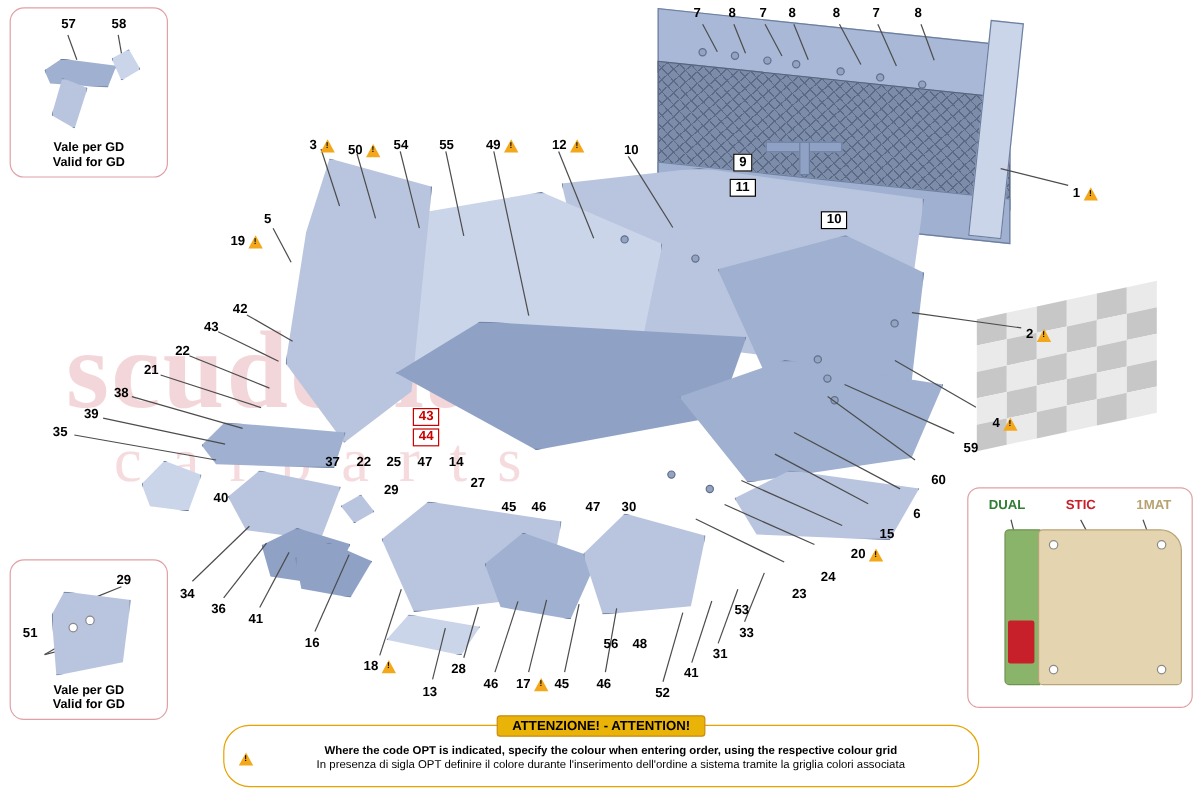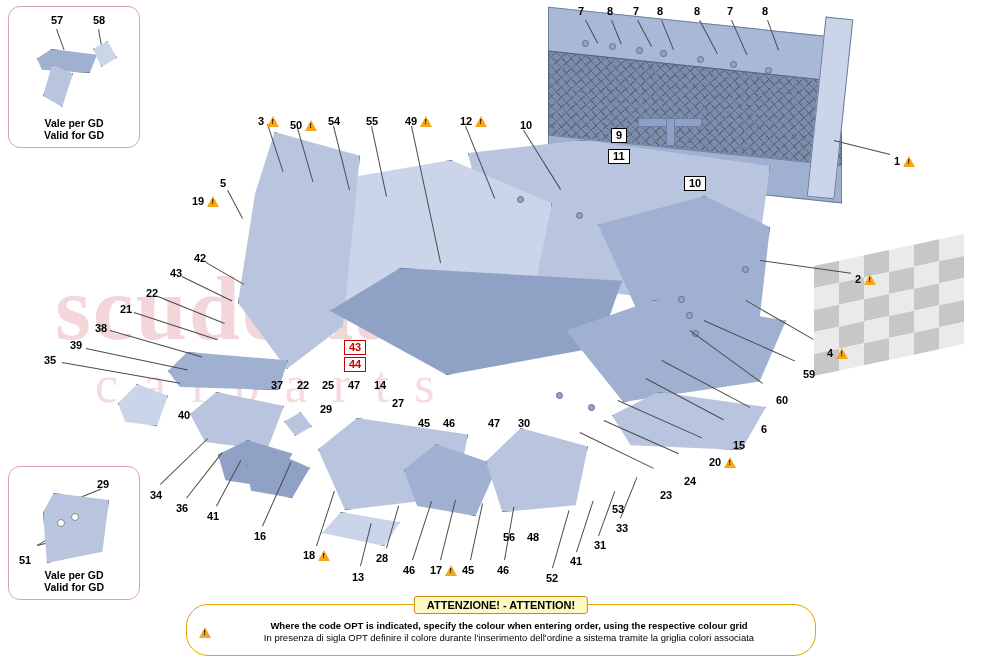--- a/index.html
+++ b/index.html
@@ -93,21 +93,21 @@
   .dot{position:absolute;width:6px;height:6px;border-radius:50%;
        background:#fff;border:1px solid #8a8a8a;}
 
   
   .banner{
     position:absolute;left:186px;top:604px;width:628px;height:50px;
     border:1px solid #e6a300;border-radius:22px;background:#fff;
   }
   .banner .title{
     position:absolute;left:50%;transform:translateX(-50%);top:-9px;
-    background:#fef9c3;border:1px solid #c98b10;border-radius:3px;
+    background:#eab308;border:1px solid #c98b10;border-radius:3px;
     font-size:11px;font-weight:bold;padding:2px 12px;white-space:nowrap;
   }
   .banner .txt{
     position:absolute;left:30px;right:14px;top:15px;text-align:center;
     font-size:9.5px;line-height:12px;color:#000;
   }
   .banner .wi{position:absolute;left:12px;top:22px;}
 
   
   .mesh{
@@ -377,34 +377,52 @@
     <div class="p l" style="left:84px;top:34px;width:22px;height:24px;
          clip-path:polygon(0% 30%,60% 0%,100% 64%,34% 100%);"></div>
     <div class="cap">
       <div>Vale per GD</div>
       <div>Valid for GD</div>
     </div>
   </div>
 
   <div class="inset" style="left:8px;top:466px;width:130px;height:132px;">
     <div class="num" style="left:88px;top:12px;">29</div>
-    <div class="num" style="left:10px;top:88px;">51</div>
+    <div class="num" style="left:10px;top:56px;">51</div>
     <div class="ln" style="left:66px;top:32px;width:28px;transform:rotate(-22deg);"></div>
     <div class="ln" style="left:28px;top:78px;width:32px;transform:rotate(-14deg);"></div>
     <div class="ln" style="left:28px;top:78px;width:36px;transform:rotate(-30deg);"></div>
     <div class="p" style="left:34px;top:26px;width:64px;height:68px;
          clip-path:polygon(16% 0%,100% 10%,90% 84%,6% 100%,0% 28%);"></div>
     <div class="dot" style="left:48px;top:52px"></div>
     <div class="dot" style="left:62px;top:46px"></div>
     <div class="cap">
       <div>Vale per GD</div>
       <div>Valid for GD</div>
     </div>
   </div>
 
+  <div class="legend">
+    <div class="hdr">
+      <span style="color:#2e7d32">DUAL</span>
+      <span style="color:#c8202a">STIC</span>
+      <span style="color:#b8a271">1MAT</span>
+    </div>
+    <div class="ln" style="left:36px;top:26px;width:14px;transform:rotate(76deg);"></div>
+    <div class="ln" style="left:94px;top:26px;width:92px;transform:rotate(62deg);"></div>
+    <div class="ln" style="left:146px;top:26px;width:18px;transform:rotate(70deg);"></div>
+    <div class="matstrip"></div>
+    <div class="matlogo"></div>
+    <div class="mat">
+      <div class="dot" style="left:8px;top:8px"></div>
+      <div class="dot" style="left:98px;top:8px"></div>
+      <div class="dot" style="left:8px;top:112px"></div>
+      <div class="dot" style="left:98px;top:112px"></div>
+    </div>
+  </div>
 
   <div class="banner">
     <div class="title">ATTENZIONE! - ATTENTION!</div>
     <div class="warn wi"></div>
     <div class="txt">
       <div style="font-weight:bold">Where the code OPT is indicated, specify the colour when entering order, using the respective colour grid</div>
       <div>In presenza di sigla OPT definire il colore durante l'inserimento dell'ordine a sistema tramite la griglia colori associata</div>
     </div>
   </div>
 

